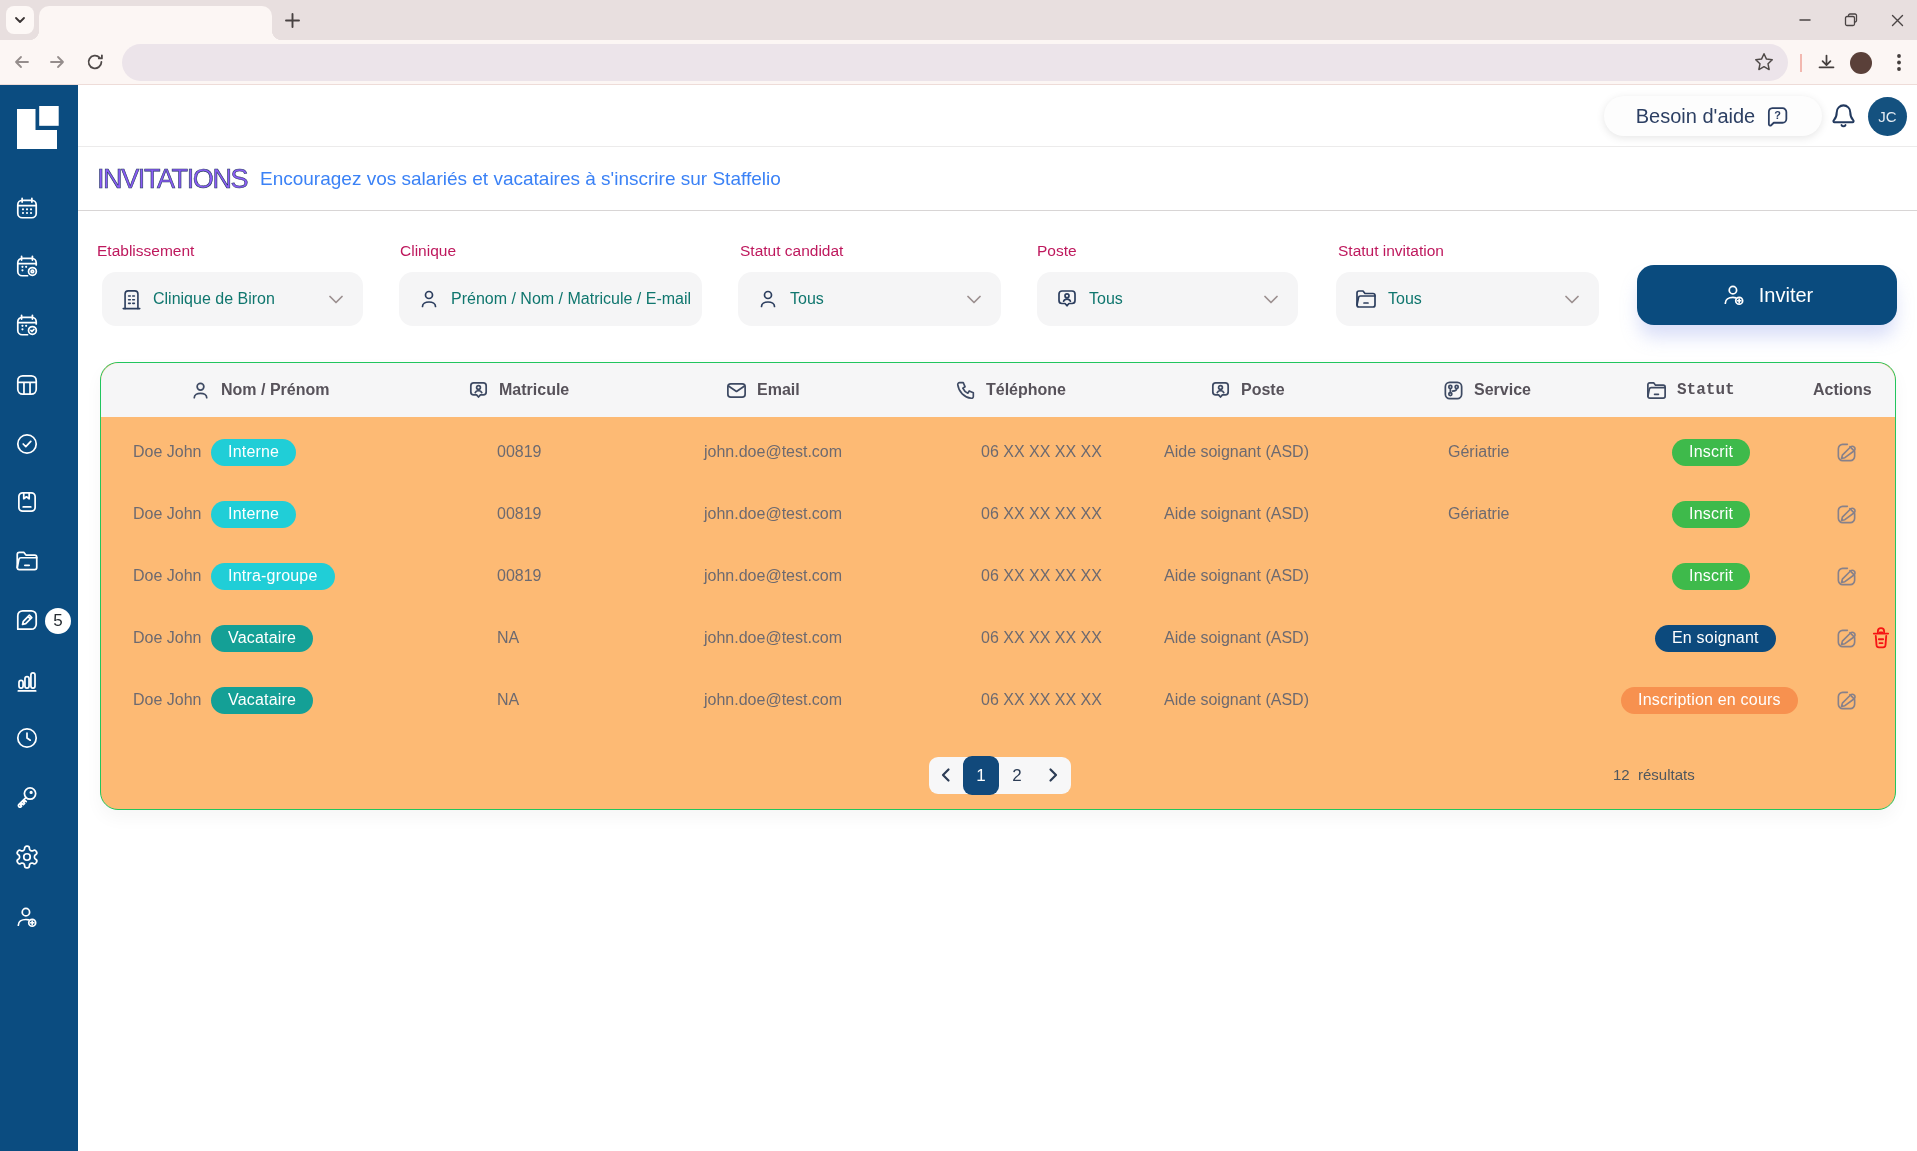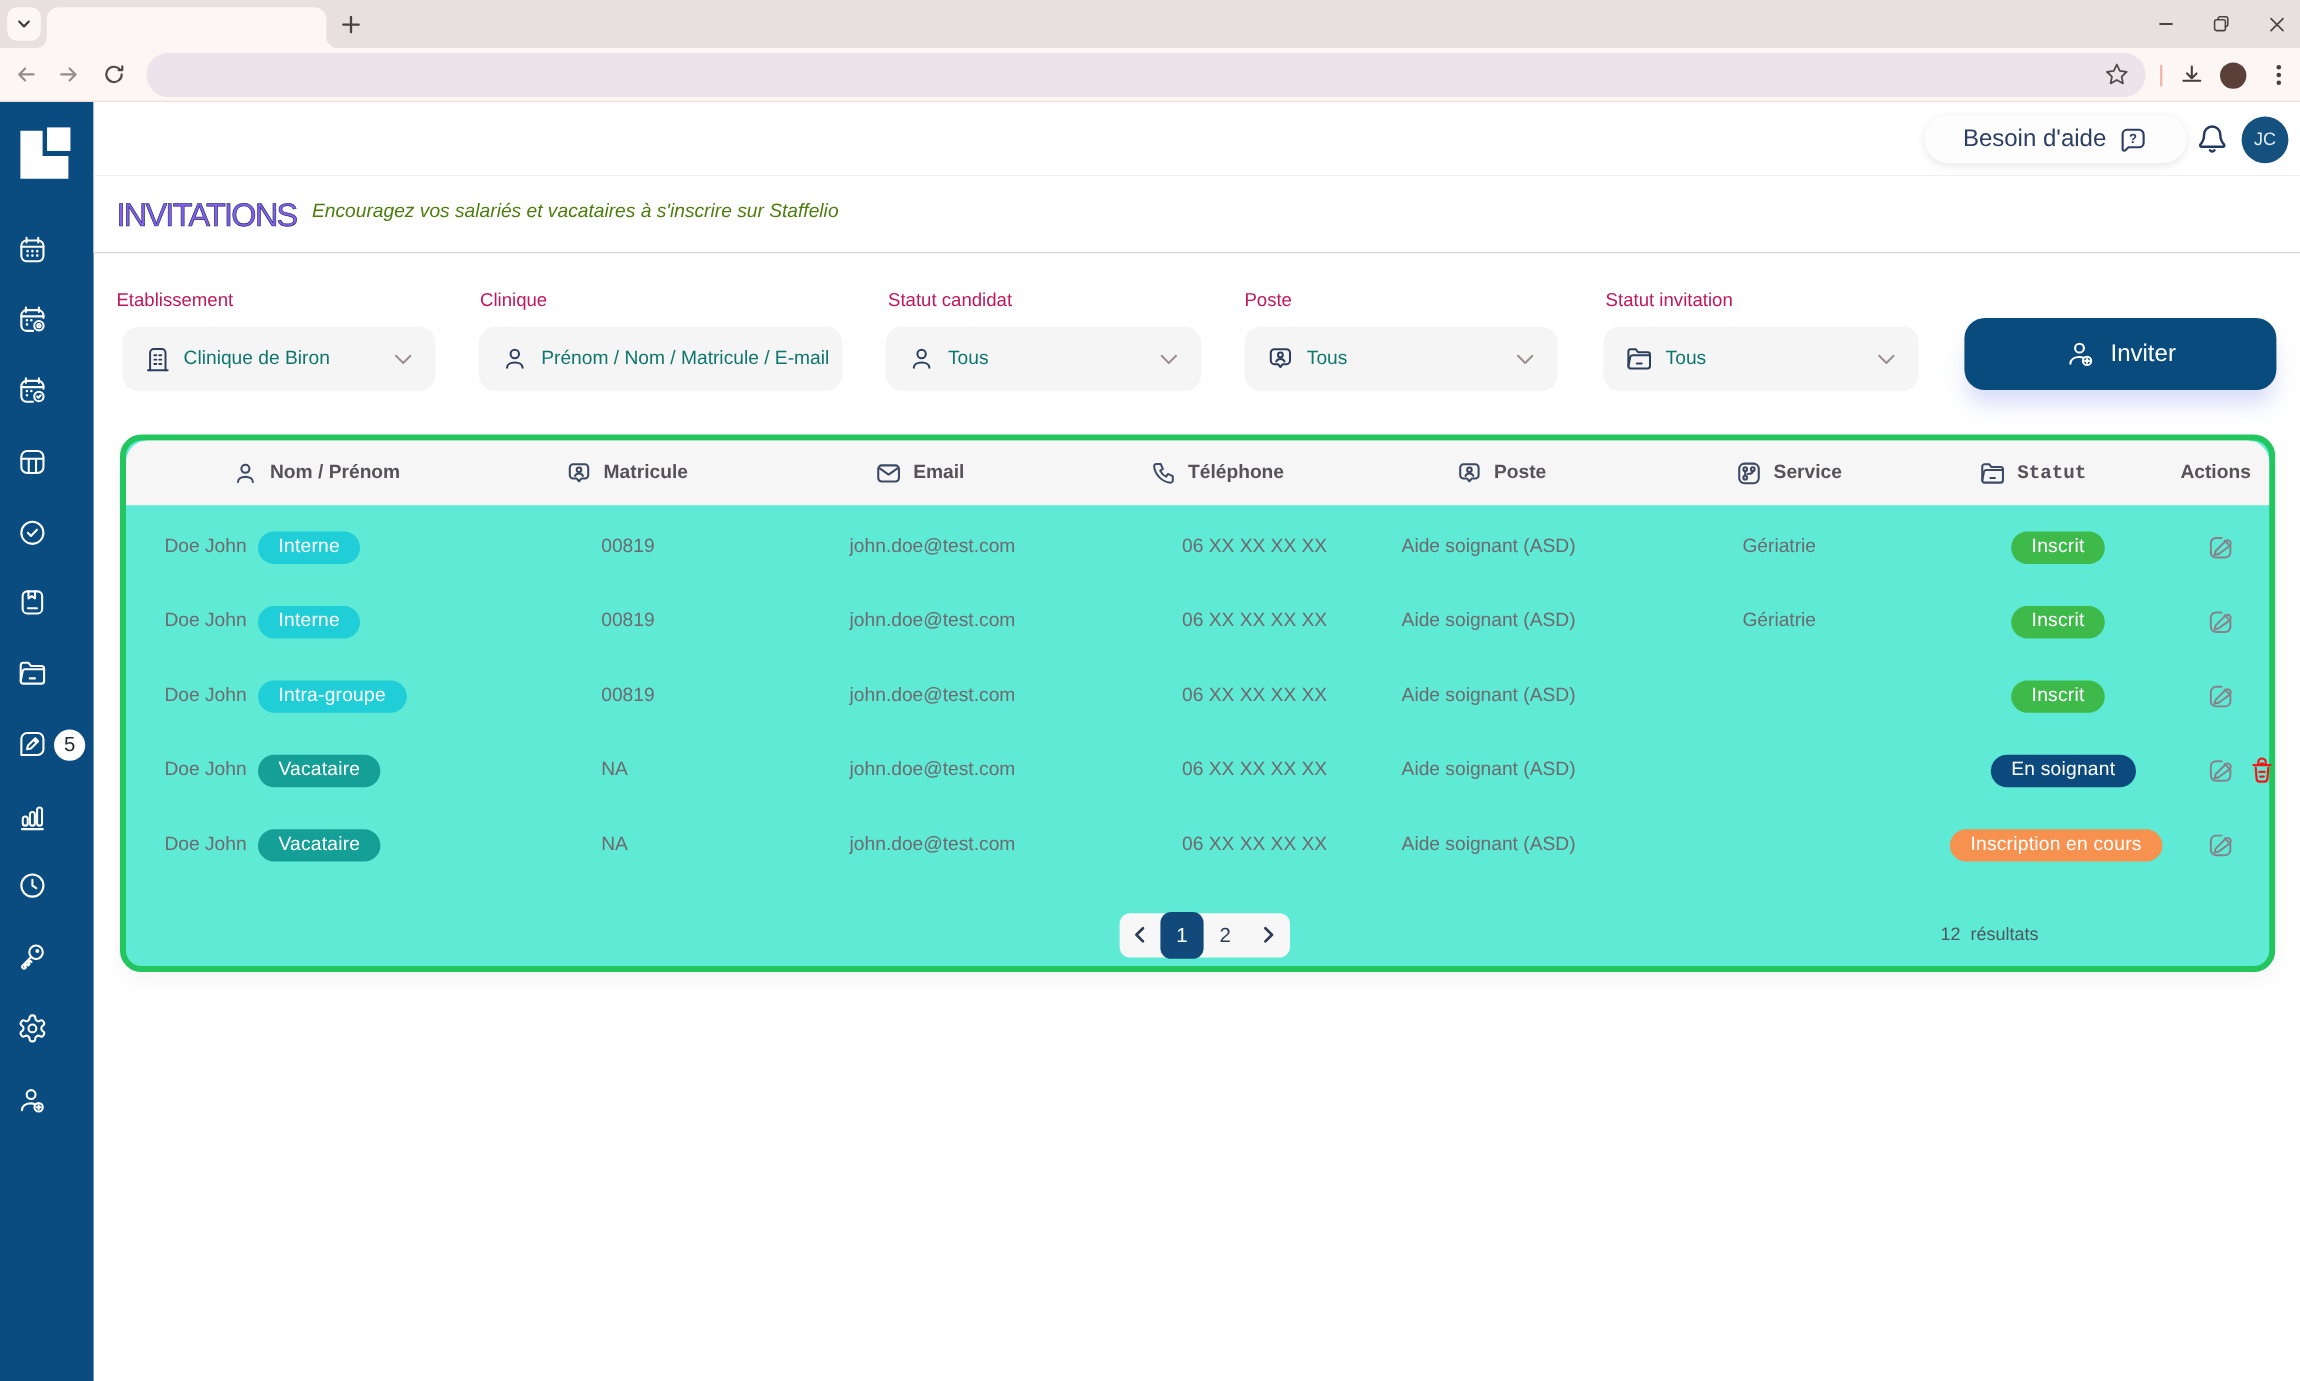--- a/index.html
+++ b/index.html
@@ -28,32 +28,32 @@
 
 
 #appheader { position:absolute; left:78px; top:85px; width:1839px; height:62px; background:#fff; border-bottom:1px solid #ecebeb; }
 #helpbtn { position:absolute; left:1526px; top:11px; width:218px; height:40px; background:#fdfdfd; border-radius:20px; box-shadow:0 2px 8px rgba(0,0,0,0.10); display:flex; align-items:center; justify-content:center; gap:10px; color:#2c3f63; font-size:20px; }
 #bellwrap { position:absolute; left:1752px; top:17px; }
 #avatar { position:absolute; left:1790px; top:12px; width:39px; height:39px; border-radius:50%; background:#14517f; color:#e4ebf2; font-size:15px; display:flex; align-items:center; justify-content:center; }
 
 
 #titlebar { position:absolute; left:78px; top:147px; width:1839px; height:64px; background:#fff; border-bottom:1px solid #d8d5d5; }
 #pagetitle { position:absolute; left:19px; top:17px; font-size:27px; font-weight:400; -webkit-text-stroke:0.6px #233a5e; color:#8b5cf6; letter-spacing:-1.4px; }
-#pagesub { position:absolute; left:182px; top:21px; font-size:16px; color:#4d7c0f;font-style:italic; }
+#pagesub { position:absolute; left:182px; top:21px; font-size:19px; color:#3b82f6; }
 
 
 .flabel { position:absolute; top:242px; font-size:15.5px; color:#be185d; }
 .ffield { position:absolute; top:272px; height:54px; background:#f5f5f6; border-radius:14px; display:flex; align-items:center; color:#0f766e; font-size:16px; }
 .ffield .fic { margin-left:18px; }
 .ffield .ftxt { margin-left:10px; }
 .fchev { position:absolute; right:20px; }
 #invbtn { position:absolute; left:1637px; top:265px; width:260px; height:60px; background:#0a4b7e; border-radius:17px; box-shadow:0 14px 18px -2px rgba(145,160,235,0.35); display:flex; align-items:center; justify-content:center; gap:12px; color:#fff; font-size:20px; }
 
 
-#card { position:absolute; left:100px; top:362px; width:1796px; height:448px; background:#5eead4; border:5px solid #22c55e; border-radius:18px; box-shadow:0 8px 18px rgba(0,0,0,0.04); }
+#card { position:absolute; left:100px; top:362px; width:1796px; height:448px; background:#fdba74; border:1px solid #22c55e; border-radius:18px; box-shadow:0 8px 18px rgba(0,0,0,0.04); }
 #thead { position:absolute; left:0; top:0; width:100%; height:54px; background:#f6f6f7; border-radius:18px 18px 0 0; }
 .hcell { position:absolute; top:0; height:54px; display:flex; align-items:center; gap:9px; font-size:16px; font-weight:700; color:#57525a; }
 .row { position:absolute; left:0; width:100%; height:62px; }
 .cell { position:absolute; top:0; height:62px; display:flex; align-items:center; font-size:16px; color:#6d6a70;margin-left:18px; }
 .pill { height:27px; border-radius:14px; display:flex; align-items:center; justify-content:center; color:#fff; font-size:16px; font-weight:400; padding:0 17px; letter-spacing:0.2px; }
 .cyan { background:#20ced7; }
 .teal { background:#14a096; }
 .green { background:#3eba4b; }
 .navy { background:#0c4a7d; }
 .orange { background:#f7914f; }

